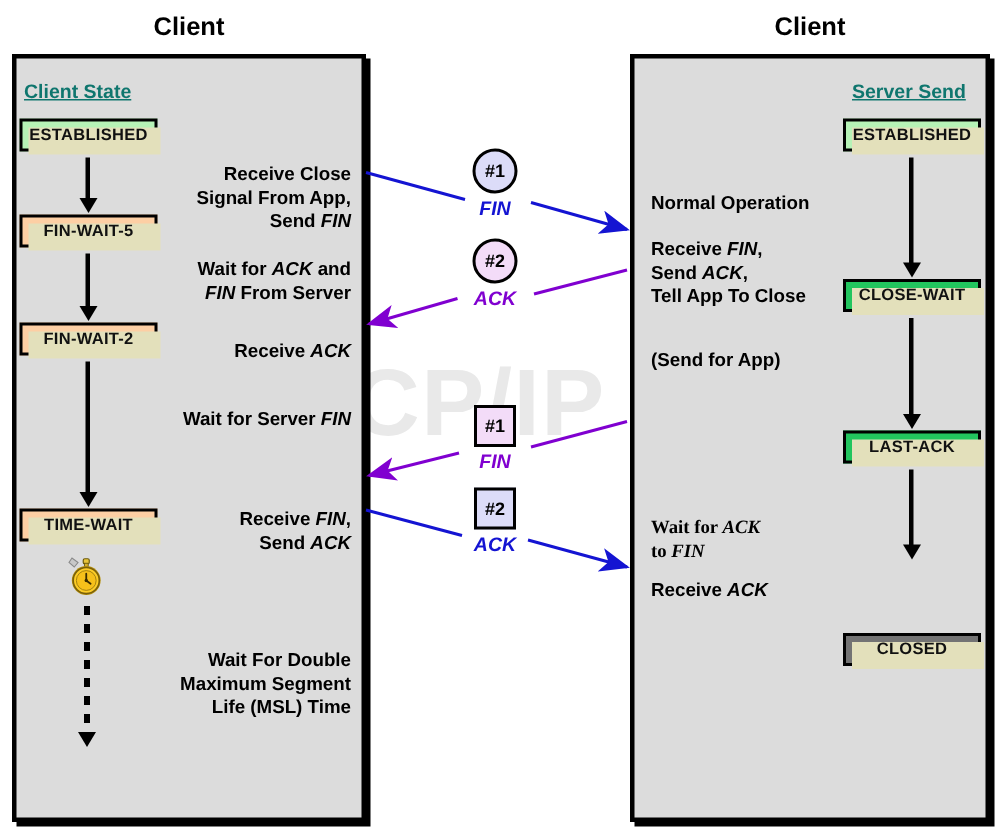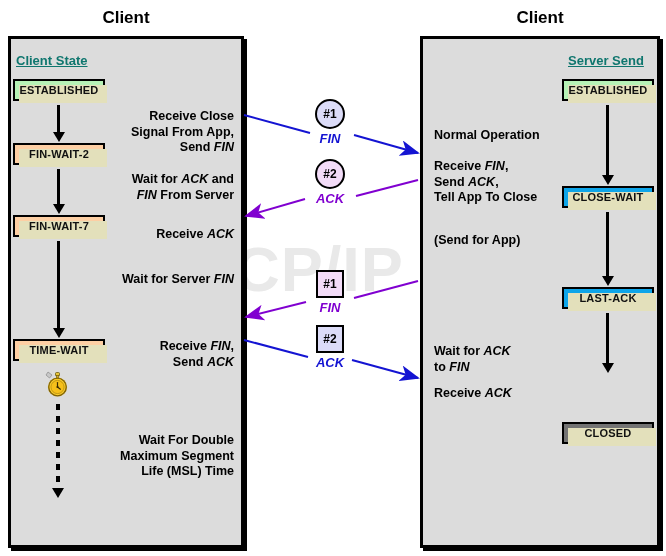--- a/index.html
+++ b/index.html
@@ -94,21 +94,21 @@
     position: absolute;
     left: 4px;
     top: 4px;
     width: 100%;
     height: 100%;
     background: #e3e0bb;
     z-index: -1;
   }
   .sb-green { background: #b6f2b6; }
   .sb-orange { background: #fdcfa4; }
-  .sb-pink  { background: #0ea5e9; }
+  .sb-pink  { background: #22c55e; }
   .sb-white { background: #737373; margin-top: 48px; }
 
   
   #sb-c-established { left: 13px; top: 79px;  width: 92px; height: 22px; }
   #sb-c-finwait1    { left: 13px; top: 143px; width: 92px; height: 22px; }
   #sb-c-finwait2    { left: 13px; top: 215px; width: 92px; height: 22px; }
   #sb-c-timewait    { left: 13px; top: 339px; width: 92px; height: 22px; }
   #sb-c-closed      { left: 13px; top: 509px; width: 92px; height: 22px; }
 
   
@@ -193,21 +193,21 @@
   #d-c2 { left: 100px; top: 156px; width: 134px; }
   #d-c3 { left: 100px; top: 211px; width: 134px; }
   #d-c4 { left: 100px; top: 256px; width: 134px; }
   #d-c5 { left: 100px; top: 323px; width: 134px; }
   #d-c6 { left: 100px; top: 417px; width: 134px; }
 
   #d-s1 { left: 434px; top: 112px; width: 150px; }
   #d-s2 { left: 434px; top: 143px; width: 150px; }
   #d-s3 { left: 434px; top: 217px; width: 150px; }
   #d-s4 { left: 434px; top: 265px; width: 150px; }
-  #d-s5 { left: 434px; top: 328px; width: 150px; }
+  #d-s5 { left: 434px; top: 328px; width: 150px; font-family: Liberation Serif, serif; }
   #d-s6 { left: 434px; top: 370px; width: 150px; }
 
   
   .badge {
     position: absolute;
     z-index: 8;
     display: flex;
     align-items: center;
     justify-content: center;
     font-size: 12px;
@@ -278,22 +278,22 @@
   <div class="v-arrow" id="va-c1"></div>
   <div class="v-arrow" id="va-c2"></div>
   <div class="v-arrow" id="va-c3"></div>
   <div id="va-dotted"></div>
 
   <div class="v-arrow" id="va-s1"></div>
   <div class="v-arrow" id="va-s2"></div>
   <div class="v-arrow" id="va-s3"></div>
 
   <div class="state-box sb-green" id="sb-c-established">ESTABLISHED</div>
-  <div class="state-box sb-orange" id="sb-c-finwait1">FIN-WAIT-2</div>
-  <div class="state-box sb-orange" id="sb-c-finwait2">FIN-WAIT-7</div>
+  <div class="state-box sb-orange" id="sb-c-finwait1">FIN-WAIT-5</div>
+  <div class="state-box sb-orange" id="sb-c-finwait2">FIN-WAIT-2</div>
   <div class="state-box sb-orange" id="sb-c-timewait">TIME-WAIT</div>
   <div class="state-box sb-white" id="sb-c-closed">CLOSED</div>
 
   <div class="state-box sb-green" id="sb-s-established">ESTABLISHED</div>
   <div class="state-box sb-pink" id="sb-s-closewait">CLOSE-WAIT</div>
   <div class="state-box sb-pink" id="sb-s-lastack">LAST-ACK</div>
   <div class="state-box sb-white" id="sb-s-closed">CLOSED</div>
 
   <svg id="timer-icon" viewBox="0 0 26 28">
     <g transform="translate(2,1)">

